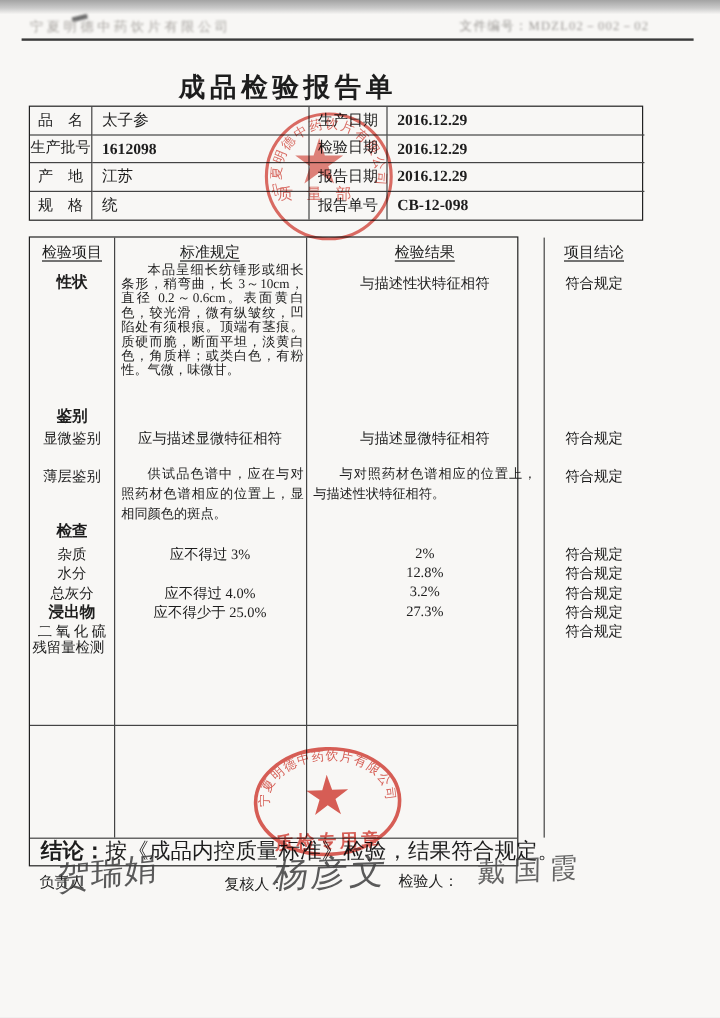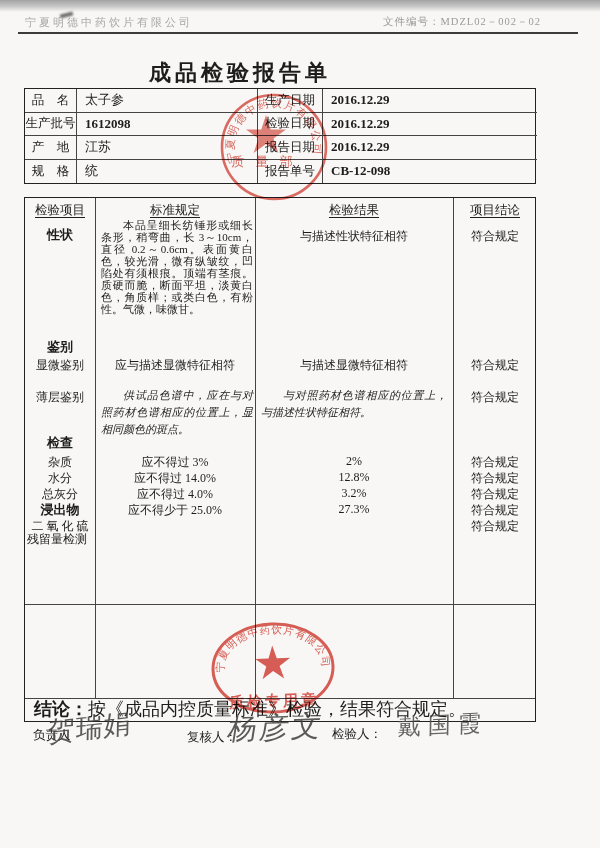--- a/index.html
+++ b/index.html
@@ -21,31 +21,31 @@
         border:1.5px solid #222;box-sizing:border-box;display:grid;
         grid-template-columns:52px 181px 65px 214px;grid-template-rows:repeat(4,1fr);}
   .ic{border-right:1px solid #444;border-bottom:1px solid #444;display:flex;
         align-items:center;overflow:hidden;white-space:nowrap;}
   .ic.lastcol{border-right:none;}
   .ic.lastrow{border-bottom:none;}
   .ilabel{justify-content:center;font-size:12.5px;}
   .ival{padding-left:8px;font-size:13px;}
   .ival.num{font-weight:bold;font-family:"Liberation Serif",serif;}
   
-  .main-table{position:absolute;left:24px;top:197px;width:512px;height:525px;
+  .main-table{position:absolute;left:24px;top:197px;width:408px;height:525px;
         border:1.5px solid #222;box-sizing:border-box;}
   .vline{position:absolute;top:0;width:1px;height:500px;background:#444;}
   .hline{position:absolute;left:0;width:100%;height:1px;background:#444;}
   .c1{left:0;width:70px;} .c2{left:70px;width:160px;} .c3{left:230px;width:198px;} .c4{left:428px;width:84px;}
   .th{position:absolute;top:4px;text-align:center;font-size:12.5px;}
   .th span{text-decoration:underline;text-underline-offset:3px;}
   .cellc{position:absolute;text-align:center;font-size:12px;}
   .bold{font-weight:bold;font-size:13px;}
   .para{position:absolute;text-align:justify;font-size:11px;line-height:12px;text-indent:2em;}
-  .para.tight{line-height:17px;font-style:italic;}
+  .para.tight{line-height:17px;}
   .concl-row{position:absolute;left:0;top:500px;width:100%;height:23px;line-height:23px;
         padding-left:9px;font-size:18px;box-sizing:border-box;white-space:nowrap;}
   .concl-label{font-weight:bold;}
   
   .signer{position:absolute;font-size:12.5px;}
   .sig{position:absolute;color:#3f3f3f;opacity:.85;white-space:nowrap;
         font-family:"DejaVu Serif",serif;transform-origin:left center;}
   .sig1{left:48px;top:714px;font-size:27px;transform:rotate(-6deg) skewX(-7deg);letter-spacing:1px;}
   .sig2{left:228px;top:710px;font-size:29px;transform:rotate(-2deg) skewX(-11deg);letter-spacing:3px;}
   .sig3{left:398px;top:712px;font-size:23px;transform:rotate(-3deg) skewX(-4deg);letter-spacing:7px;color:#4c4c4c;}
@@ -118,21 +118,20 @@
     <div class="cellc c4" style="top:191px">符合规定</div>
 
     <div class="cellc bold c1" style="top:236px">检查</div>
 
     <div class="cellc c1" style="top:256px">杂质</div>
     <div class="cellc c2" style="top:256px">应不得过 3%</div>
     <div class="cellc c3" style="top:256px">2%</div>
     <div class="cellc c4" style="top:256px">符合规定</div>
 
     <div class="cellc c1" style="top:272px">水分</div>
-    <div class="cellc c2" style="top:272px">应不得过 14.0%</div>
     <div class="cellc c3" style="top:272px">12.8%</div>
     <div class="cellc c4" style="top:272px">符合规定</div>
 
     <div class="cellc c1" style="top:288px">总灰分</div>
     <div class="cellc c2" style="top:288px">应不得过 4.0%</div>
     <div class="cellc c3" style="top:288px">3.2%</div>
     <div class="cellc c4" style="top:288px">符合规定</div>
 
     <div class="cellc bold c1" style="top:303px">浸出物</div>
     <div class="cellc c2" style="top:304px">应不得少于 25.0%</div>

